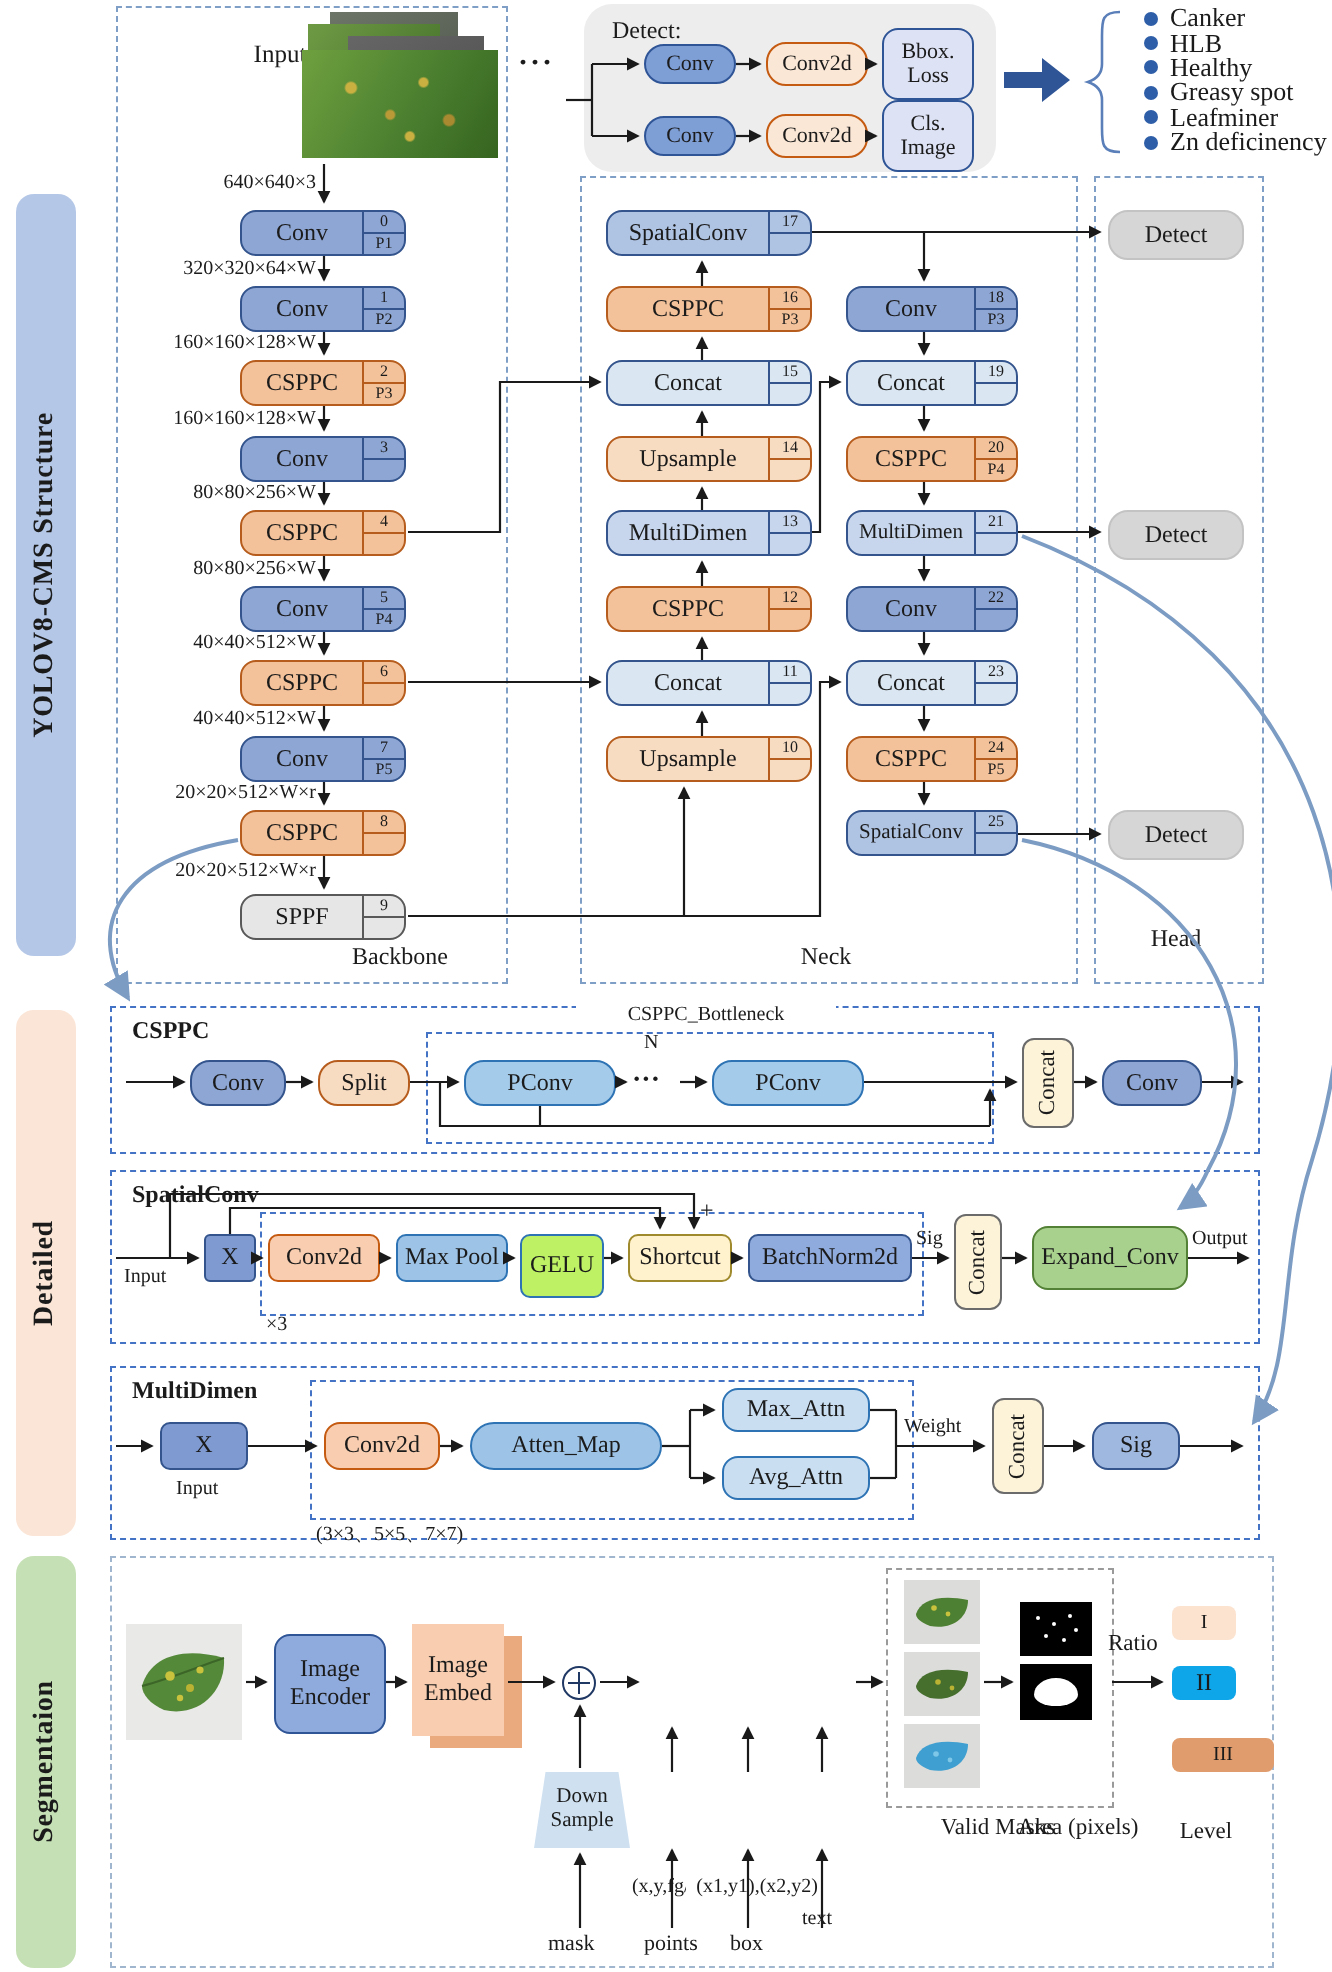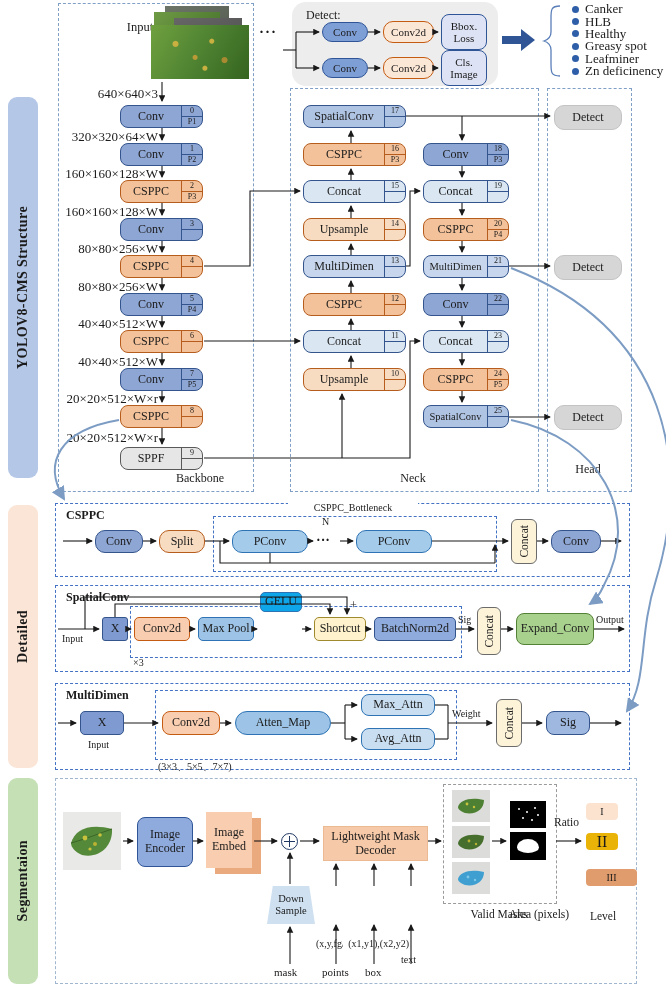--- a/index.html
+++ b/index.html
@@ -24,21 +24,21 @@
   .co .tg,.co .tg i{border-color:#B65D1E}
   .cl{background:#DAE7F3}
   .cu{background:#F8DCC2;border-color:#B65D1E}
   .cu .tg,.cu .tg i{border-color:#B65D1E}
   .cm{background:#C7D6EC}
   .cs{background:#AFC3E3}
   .cg{background:#E7E6E6;border-color:#595959}
   .cg .tg,.cg .tg i{border-color:#595959}
   .detect{position:absolute;width:66px;height:23px;background:#D6D6D6;border:1px solid #c3c3c3;
           border-radius:10px;display:flex;align-items:center;justify-content:center;font-size:12px;z-index:2}
-  .dim{position:absolute;left:18px;width:140px;font-size:13px;text-align:right;z-index:2}
+  .dim{position:absolute;left:18px;width:140px;font-size:10px;text-align:right;z-index:2}
   
   .bx{position:absolute;border:1px solid #33548C;display:flex;align-items:center;justify-content:center;
       font-size:12px;box-sizing:border-box;z-index:2;text-align:center;line-height:1.15}
   .r10{border-radius:10px}.r8{border-radius:8px}.r5{border-radius:5px}.r3{border-radius:3px}
   .vert{writing-mode:vertical-rl;transform:rotate(180deg)}
   .vbox{position:absolute;border:1px solid #6b6b6b;background:#FCF3D9;border-radius:6px;display:flex;
         align-items:center;justify-content:center;font-size:11.5px;z-index:2;box-sizing:border-box}
   .side{position:absolute;left:8px;width:30px;border-radius:9px;display:flex;align-items:center;
         justify-content:center;z-index:2}
   .side span{writing-mode:vertical-rl;transform:rotate(180deg);font-weight:bold;font-size:14px;letter-spacing:.4px}
@@ -349,21 +349,21 @@
       <span class="vert">Concat</span>
     </div>
   <div class="bx r10" style="left:551px;top:530px;width:50px;height:23px;background:#8EA6D4">Conv</div>
 
   <div class="blab" style="left:66px;top:590px">SpatialConv</div>
   <div class="dash2" style="left:130px;top:606px;width:330px;height:50px"></div>
   <div class="tiny" style="left:62px;top:633px">Input</div>
   <div class="bx r3" style="left:102px;top:617px;width:26px;height:24px;background:#7E9AD0">X</div>
   <div class="bx r5" style="left:134px;top:617px;width:56px;height:24px;background:#F8CDB0;border-color:#C55A11">Conv2d</div>
   <div class="bx r5" style="left:198px;top:617px;width:56px;height:24px;background:#9DC3E6;border-color:#2E74B5">Max Pool</div>
-  <div class="bx r5" style="left:260px;top:592px;width:42px;height:20px;background:#0ea5e9;border-color:#2E74B5">GELU</div>
+  <div class="bx r5" style="left:260px;top:617px;width:42px;height:32px;background:#bef264;border-color:#2E74B5">GELU</div>
   <div class="bx r5" style="left:314px;top:617px;width:52px;height:24px;background:#FFF2CC;border-color:#A08A2E">Shortcut</div>
   <div class="tiny" style="left:350px;top:598px;font-size:12px">+</div>
   <div class="bx r5" style="left:374px;top:617px;width:82px;height:24px;background:#8FAADC">BatchNorm2d</div>
   <div class="tiny" style="left:458px;top:614px">Sig</div>
   <div class="vbox" style="left:477px;top:607px;width:24px;height:48px">
       <span class="vert">Concat</span>
     </div>
   <div class="bx r8" style="left:516px;top:613px;width:78px;height:32px;background:#A9D18E;border-color:#538135">Expand_Conv</div>
   <div class="tiny" style="left:596px;top:614px">Output</div>
   <div class="tiny" style="left:133px;top:657px">×3</div>
@@ -390,21 +390,20 @@
         <circle cx="19" cy="19" r="2.4" fill="#C9C23C"></circle>
         <circle cx="29" cy="25" r="2" fill="#B9B232"></circle>
         <circle cx="24" cy="30" r="1.6" fill="#C9C23C"></circle>
         <circle cx="34" cy="16" r="1.8" fill="#C9C23C"></circle>
       </svg>
   </div>
   <div class="bx r8" style="left:137px;top:817px;width:56px;height:50px;background:#8FAADC;border-color:#2F5597;padding:0 0">Image Encoder</div>
   <div class="stackback" style="left:215px;top:818px;width:46px;height:56px;background:#EBA97E;z-index:1"></div>
   <div class="bx" style="left:206px;top:812px;width:46px;height:56px;background:#F8CDB0;border:none;padding:0 15px;z-index:2">Image Embed</div>
   <div class="pluscirc" style="left:281px;top:833px"></div>
-  <div class="bx" style="left:323px;top:826px;width:105px;height:35px;background:#F6C9A8;border:1px solid #EBB astroid;border:1px solid #ecba92">Lightweight Mask Decoder</div>
   <div class="trap" style="left:267px;top:886px;width:48px;height:38px">Down Sample</div>
   <div class="tiny" style="left:306px;top:938px;width:62px;text-align:center;background:#fff">(x,y,fg/bg)</div>
   <div class="tiny" style="left:343px;top:938px;width:66px;text-align:right;background:#fff">(x1,y1),(x2,y2)</div>
   <div class="tiny" style="left:274px;top:966px;font-size:11px">mask</div>
   <div class="tiny" style="left:322px;top:966px;font-size:11px">points</div>
   <div class="tiny" style="left:365px;top:966px;font-size:11px">box</div>
   <div class="tiny" style="left:401px;top:954px;font-size:10px">text</div>
 
   <div class="dashg" style="left:443px;top:784px;width:112px;height:118px"></div>
   <div class="thumb" style="left:452px;top:790px;width:38px;height:32px">
@@ -434,21 +433,21 @@
       <i style="left:24px;top:6px;width:2px;height:2px"></i>
       <i style="left:12px;top:16px;width:2px;height:2px"></i>
       <i style="left:21px;top:18px;width:2px;height:2px"></i>
       <i style="left:27px;top:13px;width:2px;height:2px"></i>
   </div>
   <div class="maskbx" style="left:510px;top:832px;width:36px;height:28px">
     <i style="left:7px;top:7px;width:22px;height:14px;border-radius:50% 50% 50% 50%/60% 60% 40% 40%"></i>
   </div>
   <div class="tiny" style="left:554px;top:816px;font-size:11.5px">Ratio</div>
   <div class="lgbox" style="left:586px;top:803px;width:32px;height:17px;background:#FBE3D0;border-radius:4px;font-size:10px">I</div>
-  <div class="lgbox" style="left:586px;top:833px;width:32px;height:17px;background:#eab308;border-radius:4px;font-size:16px">II</div>
+  <div class="lgbox" style="left:586px;top:833px;width:32px;height:17px;background:#0ea5e9;border-radius:4px;font-size:12px">II</div>
   <div class="lgbox" style="left:586px;top:869px;width:51px;height:17px;background:#E09C6C;border-radius:4px;font-size:10px">III</div>
   <div class="tiny" style="left:443px;top:908px;width:112px;text-align:center;font-size:11.5px">Valid Masks</div>
   <div class="tiny" style="left:502px;top:908px;width:78px;text-align:center;font-size:11.5px;left:500px">Area (pixels)</div>
   <div class="tiny" style="left:588px;top:910px;width:30px;text-align:center;font-size:11.5px">Level</div>
 
   <svg class="abs" width="666" height="986" style="left:0;top:0;z-index:4;pointer-events:none">
     <defs>
       <marker id="ma" markerWidth="7" markerHeight="7" refX="5.2" refY="3" orient="auto">
           <path d="M0,0L6,3L0,6Z" fill="#1a1a1a"></path>
         </marker>

